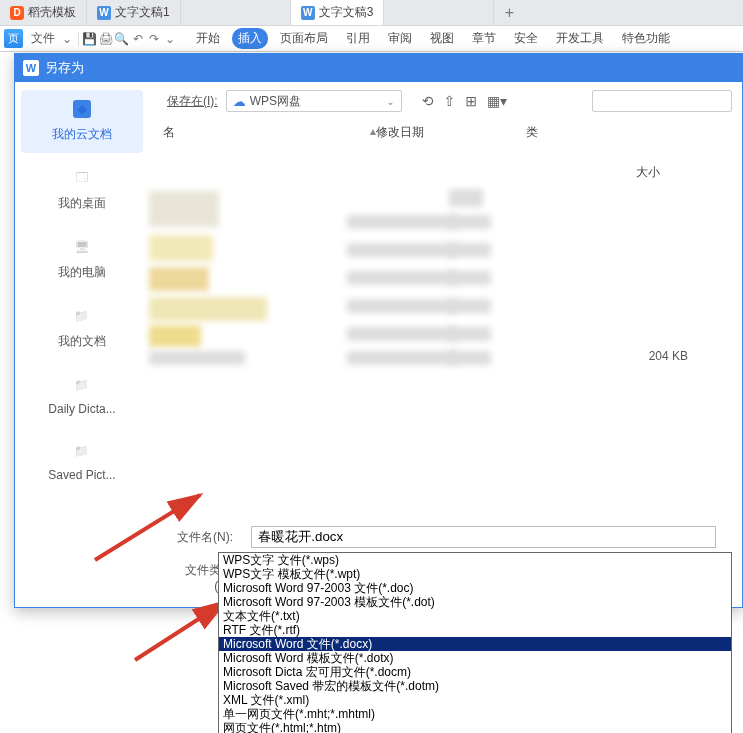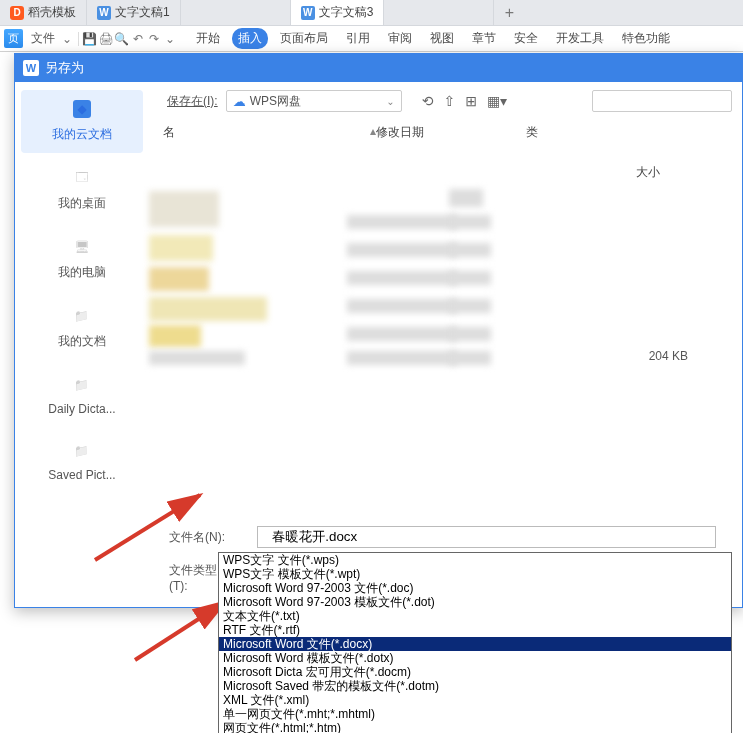--- a/index.html
+++ b/index.html
@@ -59,22 +59,22 @@
     .col-size { width: 100px; margin-top: 40px; }
 
     .file-area { flex: 1; position: relative; padding-left: 14px; }
     .blur-block { position: absolute; background: #eceef1; filter: blur(3px); }
 
     .size-text { position: absolute; right: 48px; top: 164px; font-size: 12px; color: #555; }
 
     
     .form-rows { padding: 10px 20px 0 20px; font-size: 12px; color: #555; }
     .form-row { display: flex; align-items: center; margin-bottom: 14px; }
-    .form-lbl { width: 64px; margin-right: 24px; }
-    .form-input { flex: 1; border: 1px solid #bbb; height: 22px; padding: 0 14px; background: #fff; }
+    .form-lbl { width: 64px; text-align: right; margin-right: 18px; }
+    .form-input { flex: 1; border: 1px solid #bbb; height: 22px; padding: 0 6px; background: #fff; }
     .form-combo { flex: 1; border: 1px solid #8fa4c8; height: 22px; padding: 0 6px; background: #fff; display: flex; align-items: center; position: relative; }
     .form-combo .drop { margin-left: auto; width: 16px; height: 16px; background: #d7e3f4; border: 1px solid #8fa4c8; display: flex; align-items: center; justify-content: center; font-size: 8px; color: #4a6ea8; }
 
     
     .dropdown-list { position: absolute; left: 218px; top: 552px; width: 514px; background: #fff; border: 1px solid #666; font-size: 12px; font-family: "SimSun", monospace; color: #000; z-index: 100; }
     .dropdown-list .opt { padding: 0 4px; line-height: 14px; white-space: nowrap; cursor: pointer; }
     .dropdown-list .opt.selected { background: #0a2a78; color: #fff; }
 
     
     .arrow { position: absolute; pointer-events: none; }

